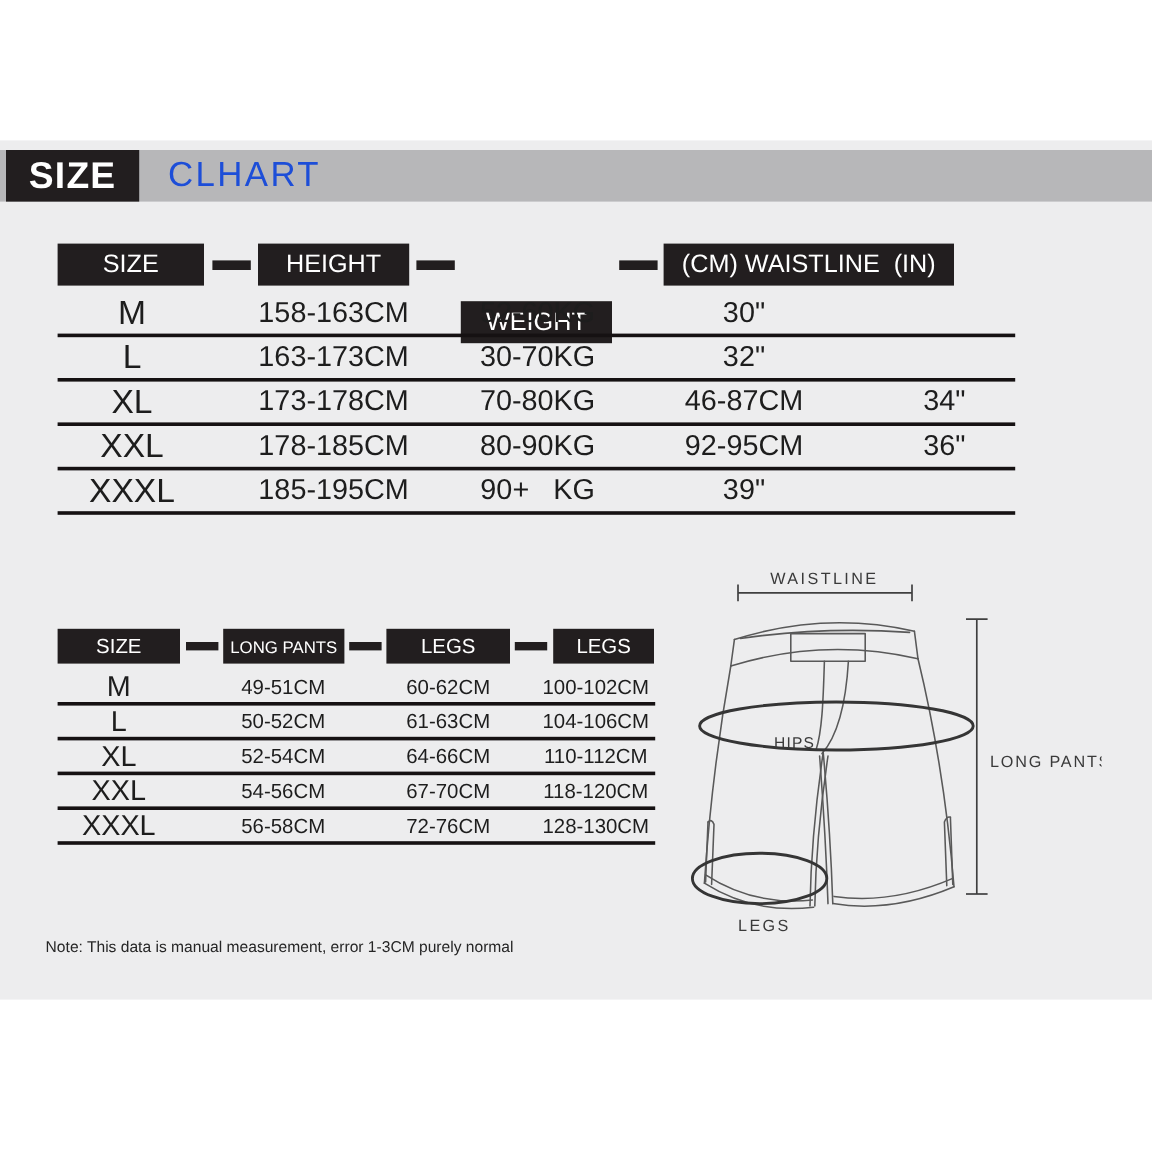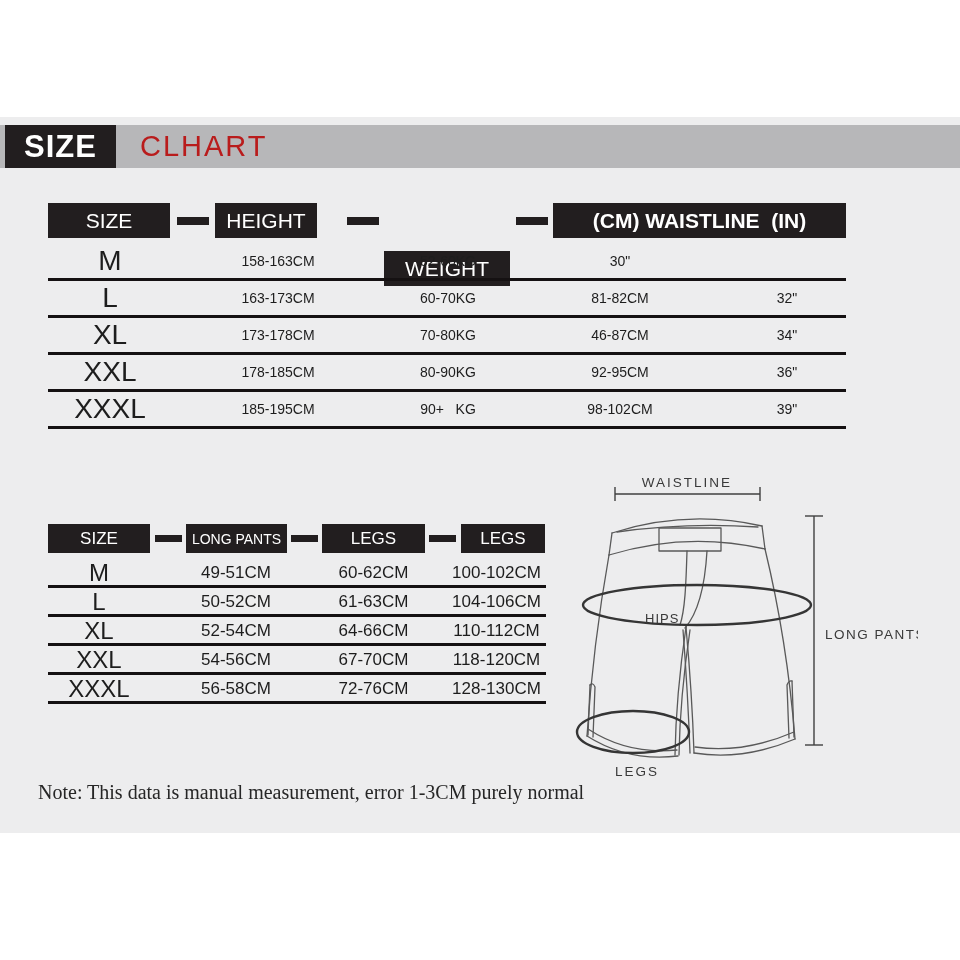--- a/index.html
+++ b/index.html
@@ -9,100 +9,98 @@
   }
   .content-bg{position:absolute;left:0;top:117px;width:960px;height:716px;background:#ededee;}
   .title-band{position:absolute;left:0;top:125px;width:960px;height:43px;background:#b7b7b9;}
   .title-badge{
     position:absolute;left:5px;top:125px;width:111px;height:43px;background:#221e1f;
     color:#fff;font-size:31px;font-weight:bold;letter-spacing:1px;
     display:flex;align-items:center;justify-content:center;
   }
   .title-text{
     position:absolute;left:140px;top:125px;height:43px;display:flex;align-items:center;
-    font-size:29px;color:#b91c1c;letter-spacing:2px;
+    font-size:29px;color:#1d4ed8;letter-spacing:2px;
   }
   .hbox{
     position:absolute;background:#221e1f;color:#ffffff;white-space:pre;
     display:flex;align-items:center;justify-content:center;
   }
   .t1-head{top:203px;height:35px;font-size:21px;}
   .t2-head{top:524px;height:29px;font-size:17px;}
   .dash{position:absolute;background:#221e1f;}
   .d1{top:217px;height:8px;width:32px;}
   .d2{top:535px;height:7px;width:27px;}
   .t1-rows{position:absolute;left:48px;top:244px;width:798px;}
   .t1-row{
     display:grid;grid-template-columns:124px 212px 128px 216px 118px;
     height:34px;border-bottom:3px solid #151112;align-items:center;
   }
   .t2-rows{position:absolute;left:48px;top:559px;width:498px;}
   .t2-row{
     display:grid;grid-template-columns:102px 172px 103px 121px;
     height:26px;border-bottom:3px solid #151112;align-items:center;
   }
-  .cell{text-align:center;font-size:14px;white-space:pre;}
+  .cell{text-align:center;font-size:24px;white-space:pre;}
   .t1-row .cell.size{font-size:28px;}
   .t2-row .cell{font-size:17px;}
   .t2-row .cell.size{font-size:24px;}
   .t2-row .cell.last{padding-left:22px;}
-  .note{position:absolute;left:38px;top:781px;font-size:20px;color:#262626;font-family:Liberation Serif, serif;}
+  .note{position:absolute;left:38px;top:781px;font-size:13px;color:#262626;}
   .diagram-svg{position:absolute;left:573px;top:465px;width:345px;height:320px;}
   .diagram-svg text{fill:#3a3a3a;font-family:"Liberation Sans","DejaVu Sans",sans-serif;}
 </style>
 </head>
 <body>
 
 <div class="content-bg"></div>
 
 <div class="title-band"></div>
 <div class="title-badge">SIZE</div>
 <div class="title-text">CLHART</div>
 
 <div class="hbox t1-head" style="left:48px;width:122px;">SIZE</div>
 <div class="dash d1" style="left:177px;"></div>
-<div class="hbox t1-head" style="left:215px;width:102px;">HEIGHT</div>
+<div class="hbox t1-head" style="left:215px;width:126px;">HEIGHT</div>
 <div class="dash d1" style="left:347px;"></div>
 <div class="hbox t1-head" style="left:384px;width:126px;margin-top:48px;">WEIGHT</div>
 <div class="dash d1" style="left:516px;"></div>
-<div class="hbox t1-head" style="left:553px;width:293px;font-weight:bold;">(CM) WAISTLINE  (IN)</div>
+<div class="hbox t1-head" style="left:553px;width:242px;">(CM) WAISTLINE  (IN)</div>
 
 <div class="t1-rows">
   <div class="t1-row">
     <div class="cell size">M</div>
     <div class="cell">158-163CM</div>
     <div class="cell">52-60KG</div>
     <div class="cell">30"</div>
   </div>
   <div class="t1-row">
     <div class="cell size">L</div>
     <div class="cell">163-173CM</div>
-    <div class="cell">60-70KG</div>
-    <div class="cell">81-82CM</div>
+    <div class="cell">30-70KG</div>
     <div class="cell">32"</div>
   </div>
   <div class="t1-row">
     <div class="cell size">XL</div>
     <div class="cell">173-178CM</div>
     <div class="cell">70-80KG</div>
     <div class="cell">46-87CM</div>
     <div class="cell">34"</div>
   </div>
   <div class="t1-row">
     <div class="cell size">XXL</div>
     <div class="cell">178-185CM</div>
     <div class="cell">80-90KG</div>
     <div class="cell">92-95CM</div>
     <div class="cell">36"</div>
   </div>
   <div class="t1-row">
     <div class="cell size">XXXL</div>
     <div class="cell">185-195CM</div>
     <div class="cell">90+   KG</div>
-    <div class="cell">98-102CM</div>
     <div class="cell">39"</div>
   </div>
 </div>
 
 <div class="hbox t2-head" style="left:48px;width:102px;">SIZE</div>
 <div class="dash d2" style="left:155px;"></div>
 <div class="hbox t2-head" style="left:186px;width:101px;font-size:14px;">LONG PANTS</div>
 <div class="dash d2" style="left:291px;"></div>
 <div class="hbox t2-head" style="left:322px;width:103px;">LEGS</div>
 <div class="dash d2" style="left:429px;"></div>

